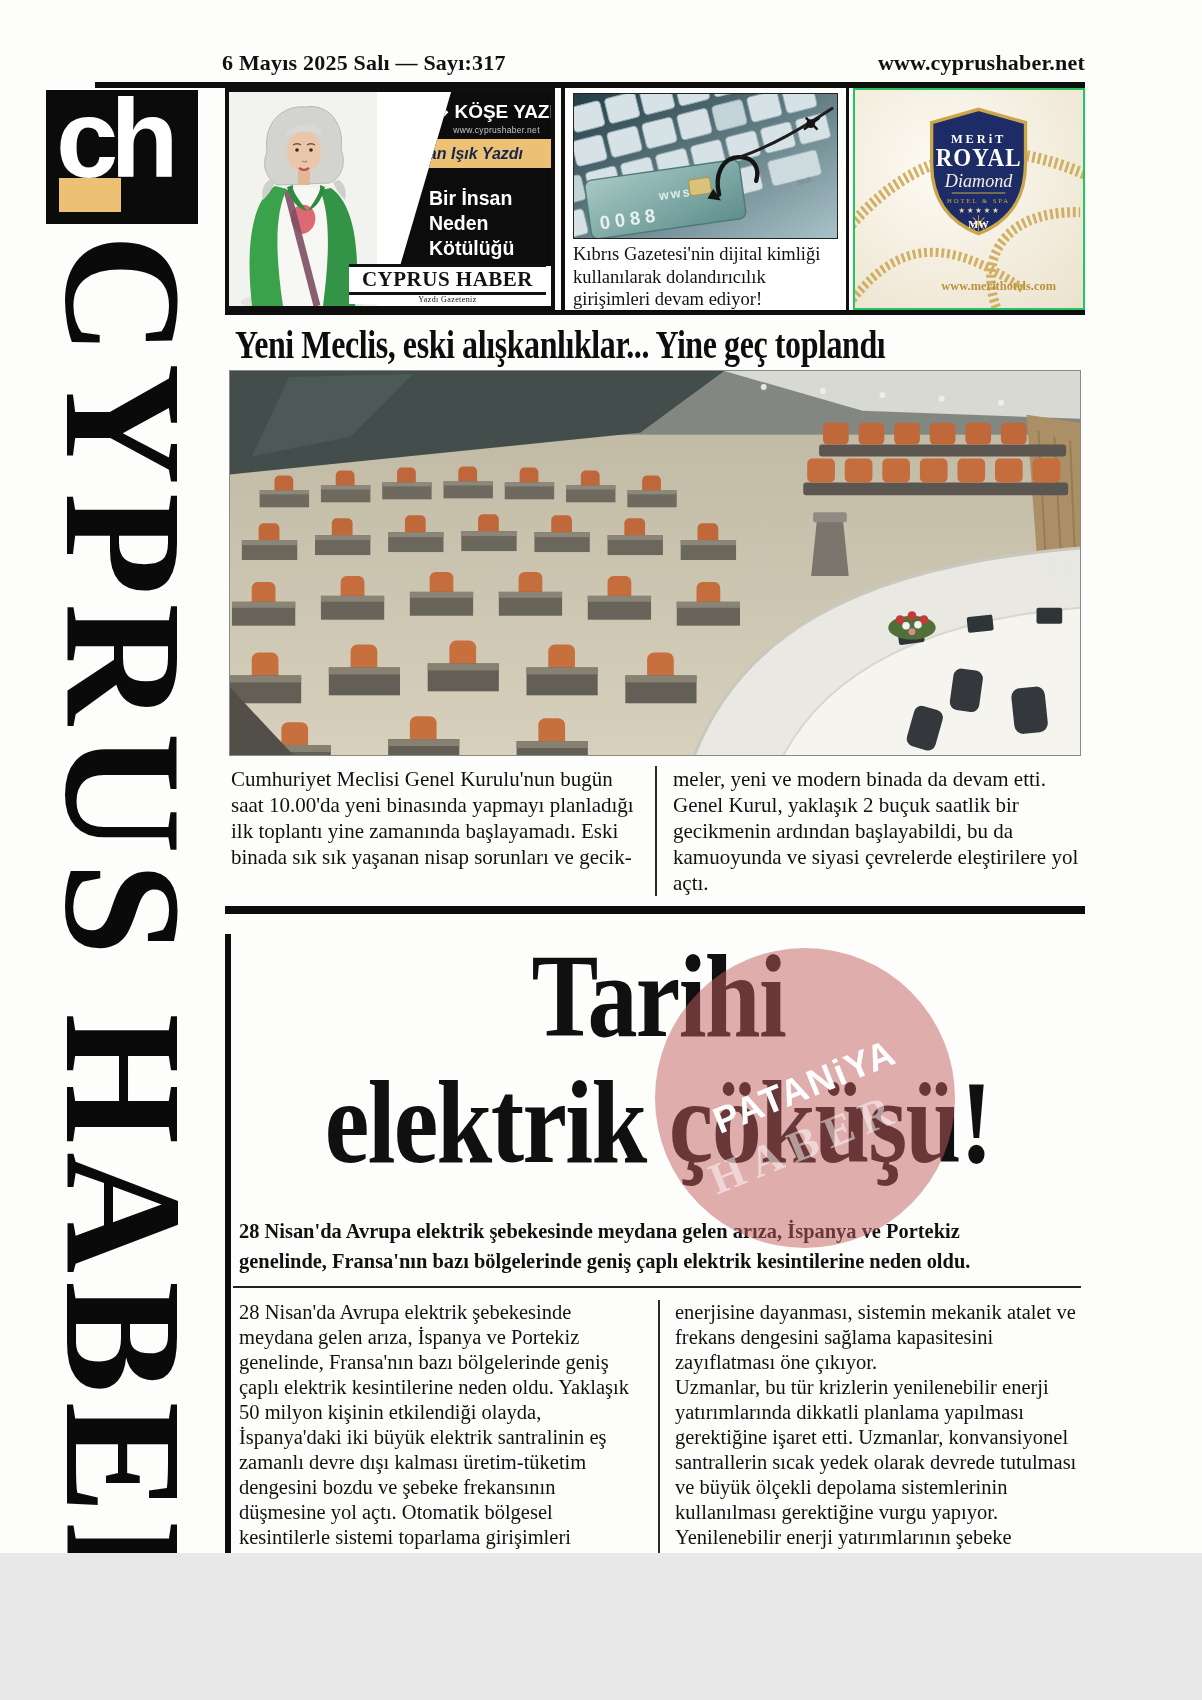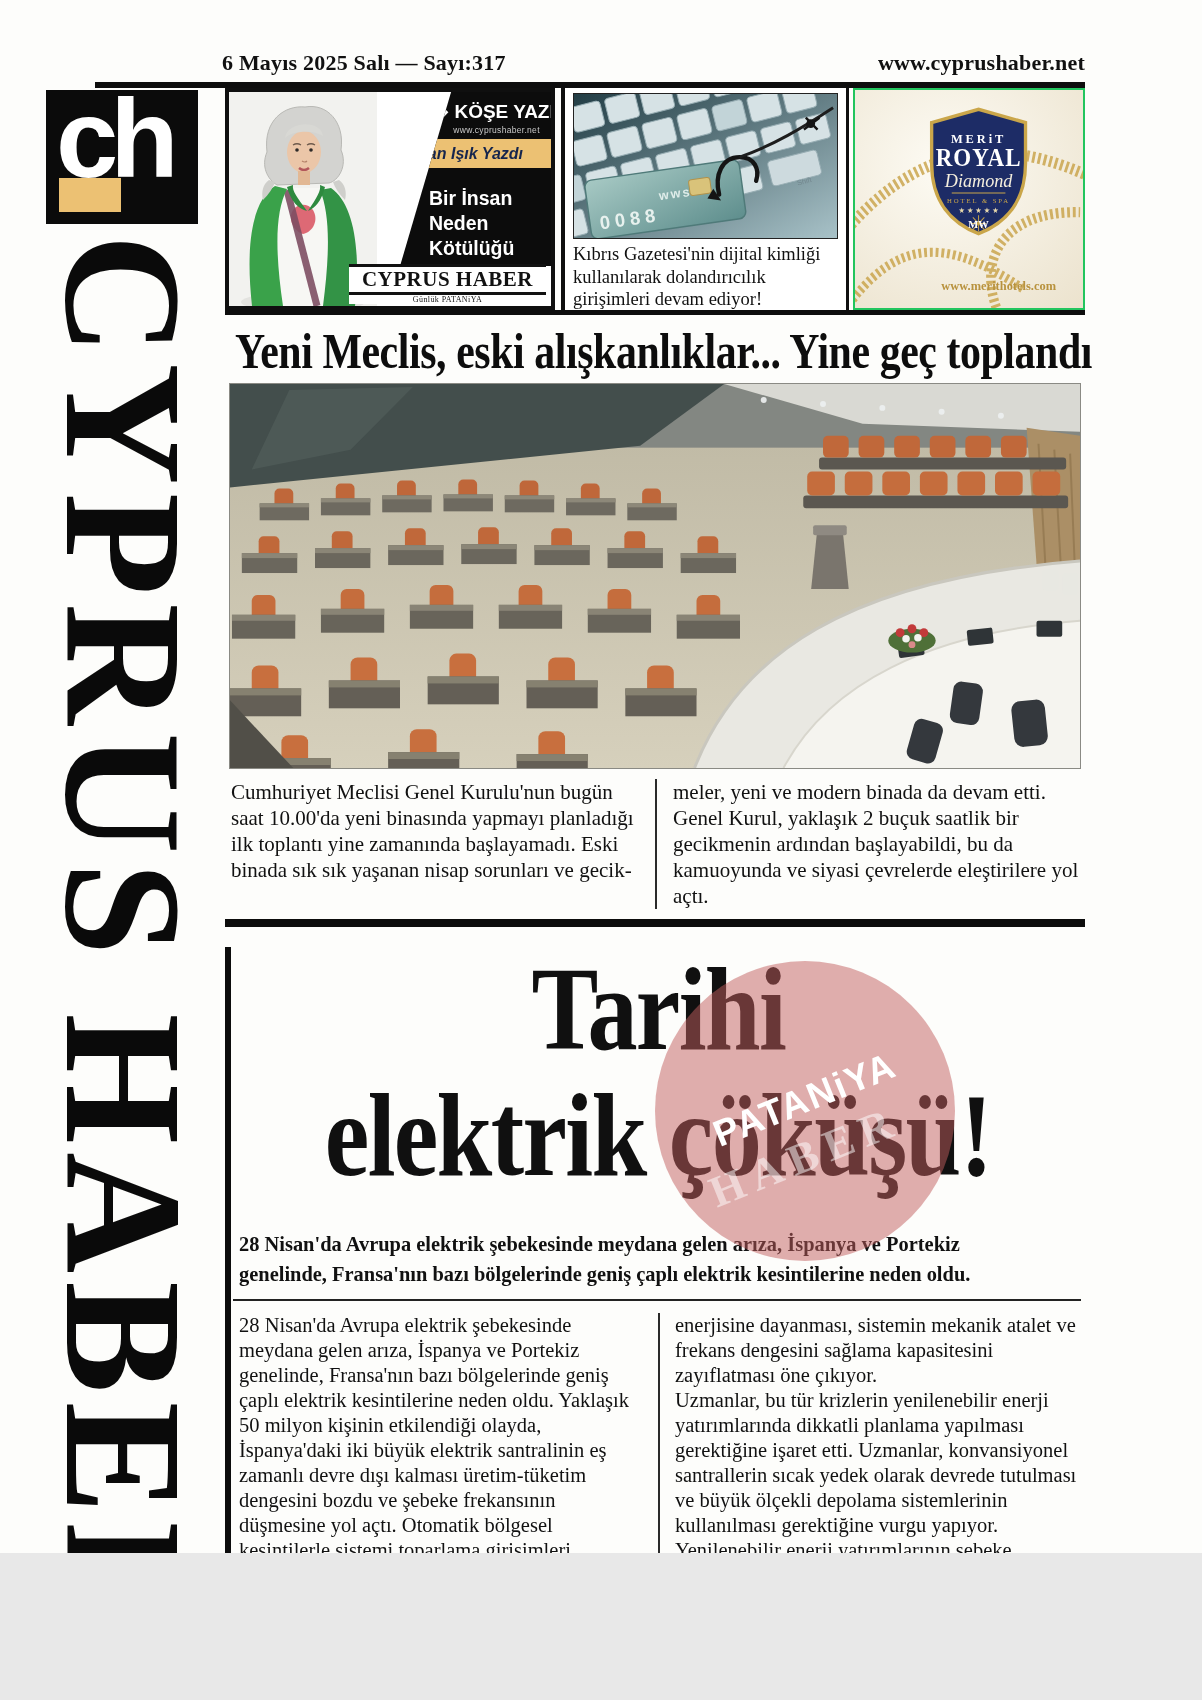--- a/index.html
+++ b/index.html
@@ -51,21 +51,21 @@
 
   
   .ph-photo{display:block;width:100%;height:146px;border:1px solid #222;box-sizing:border-box;}
   .ph-caption{font-size:18.5px;line-height:22.5px;margin-top:4px;}
 
   
   .rule-a{height:5px;background:#0d0d0d;}
   .rule-b{height:8px;background:#0c0c0c;margin-top:10px;}
 
   
-  .h1{font-weight:bold;font-size:51px;padding:7px 10px 3px;white-space:nowrap;color:#0d0d0d;}
+  .h1{font-weight:bold;font-size:39px;padding:7px 10px 3px;white-space:nowrap;color:#0d0d0d;}
   .h1 .scale{display:inline-block;transform:scaleX(.82);transform-origin:left center;letter-spacing:-.5px;}
   .photo1{display:block;margin:0 4px;border:1px solid #8a8a84;width:calc(100% - 8px);height:386px;box-sizing:border-box;}
   .a1cols{display:flex;padding:10px 6px 0;}
   .a1col{width:50%;font-size:21px;line-height:26px;}
   .a1col.c1{padding-right:21px;box-sizing:border-box;}
   .a1col.c2{padding-left:16px;border-left:2px solid #2a2a2a;box-sizing:border-box;}
 
   
   .article2{position:relative;border-left:6px solid #0c0c0c;margin-top:0;min-height:780px;}
   .h2wrap{position:relative;text-align:center;margin-top:20px;}
@@ -140,21 +140,21 @@
             <span>KÖŞE YAZISI</span>
           </div>
           <div class="p-bsite">www.cyprushaber.net</div>
           <div class="p-tan">
             <span>Sultan Işık Yazdı</span>
           </div>
           <div class="p-title">Bir İnsan Neden Kötülüğü Seçer?</div>
         </div>
         <div class="brand">
           <div class="brand-name">CYPRUS HABER</div>
-          <div class="brand-sub">Günlük PATANiYA</div>
+          <div class="brand-sub">Yazdı Gazeteniz</div>
         </div>
       </div>
 
       <div class="box box-phishing">
         <svg class="ph-photo" viewBox="0 0 270 146" preserveAspectRatio="none">
           <defs>
             <linearGradient id="phbg" x1="0" y1="0" x2="1" y2="1">
               <stop offset="0" stop-color="#223d45"></stop>
                 <stop offset="1" stop-color="#a8c2c8"></stop>
             </linearGradient>

